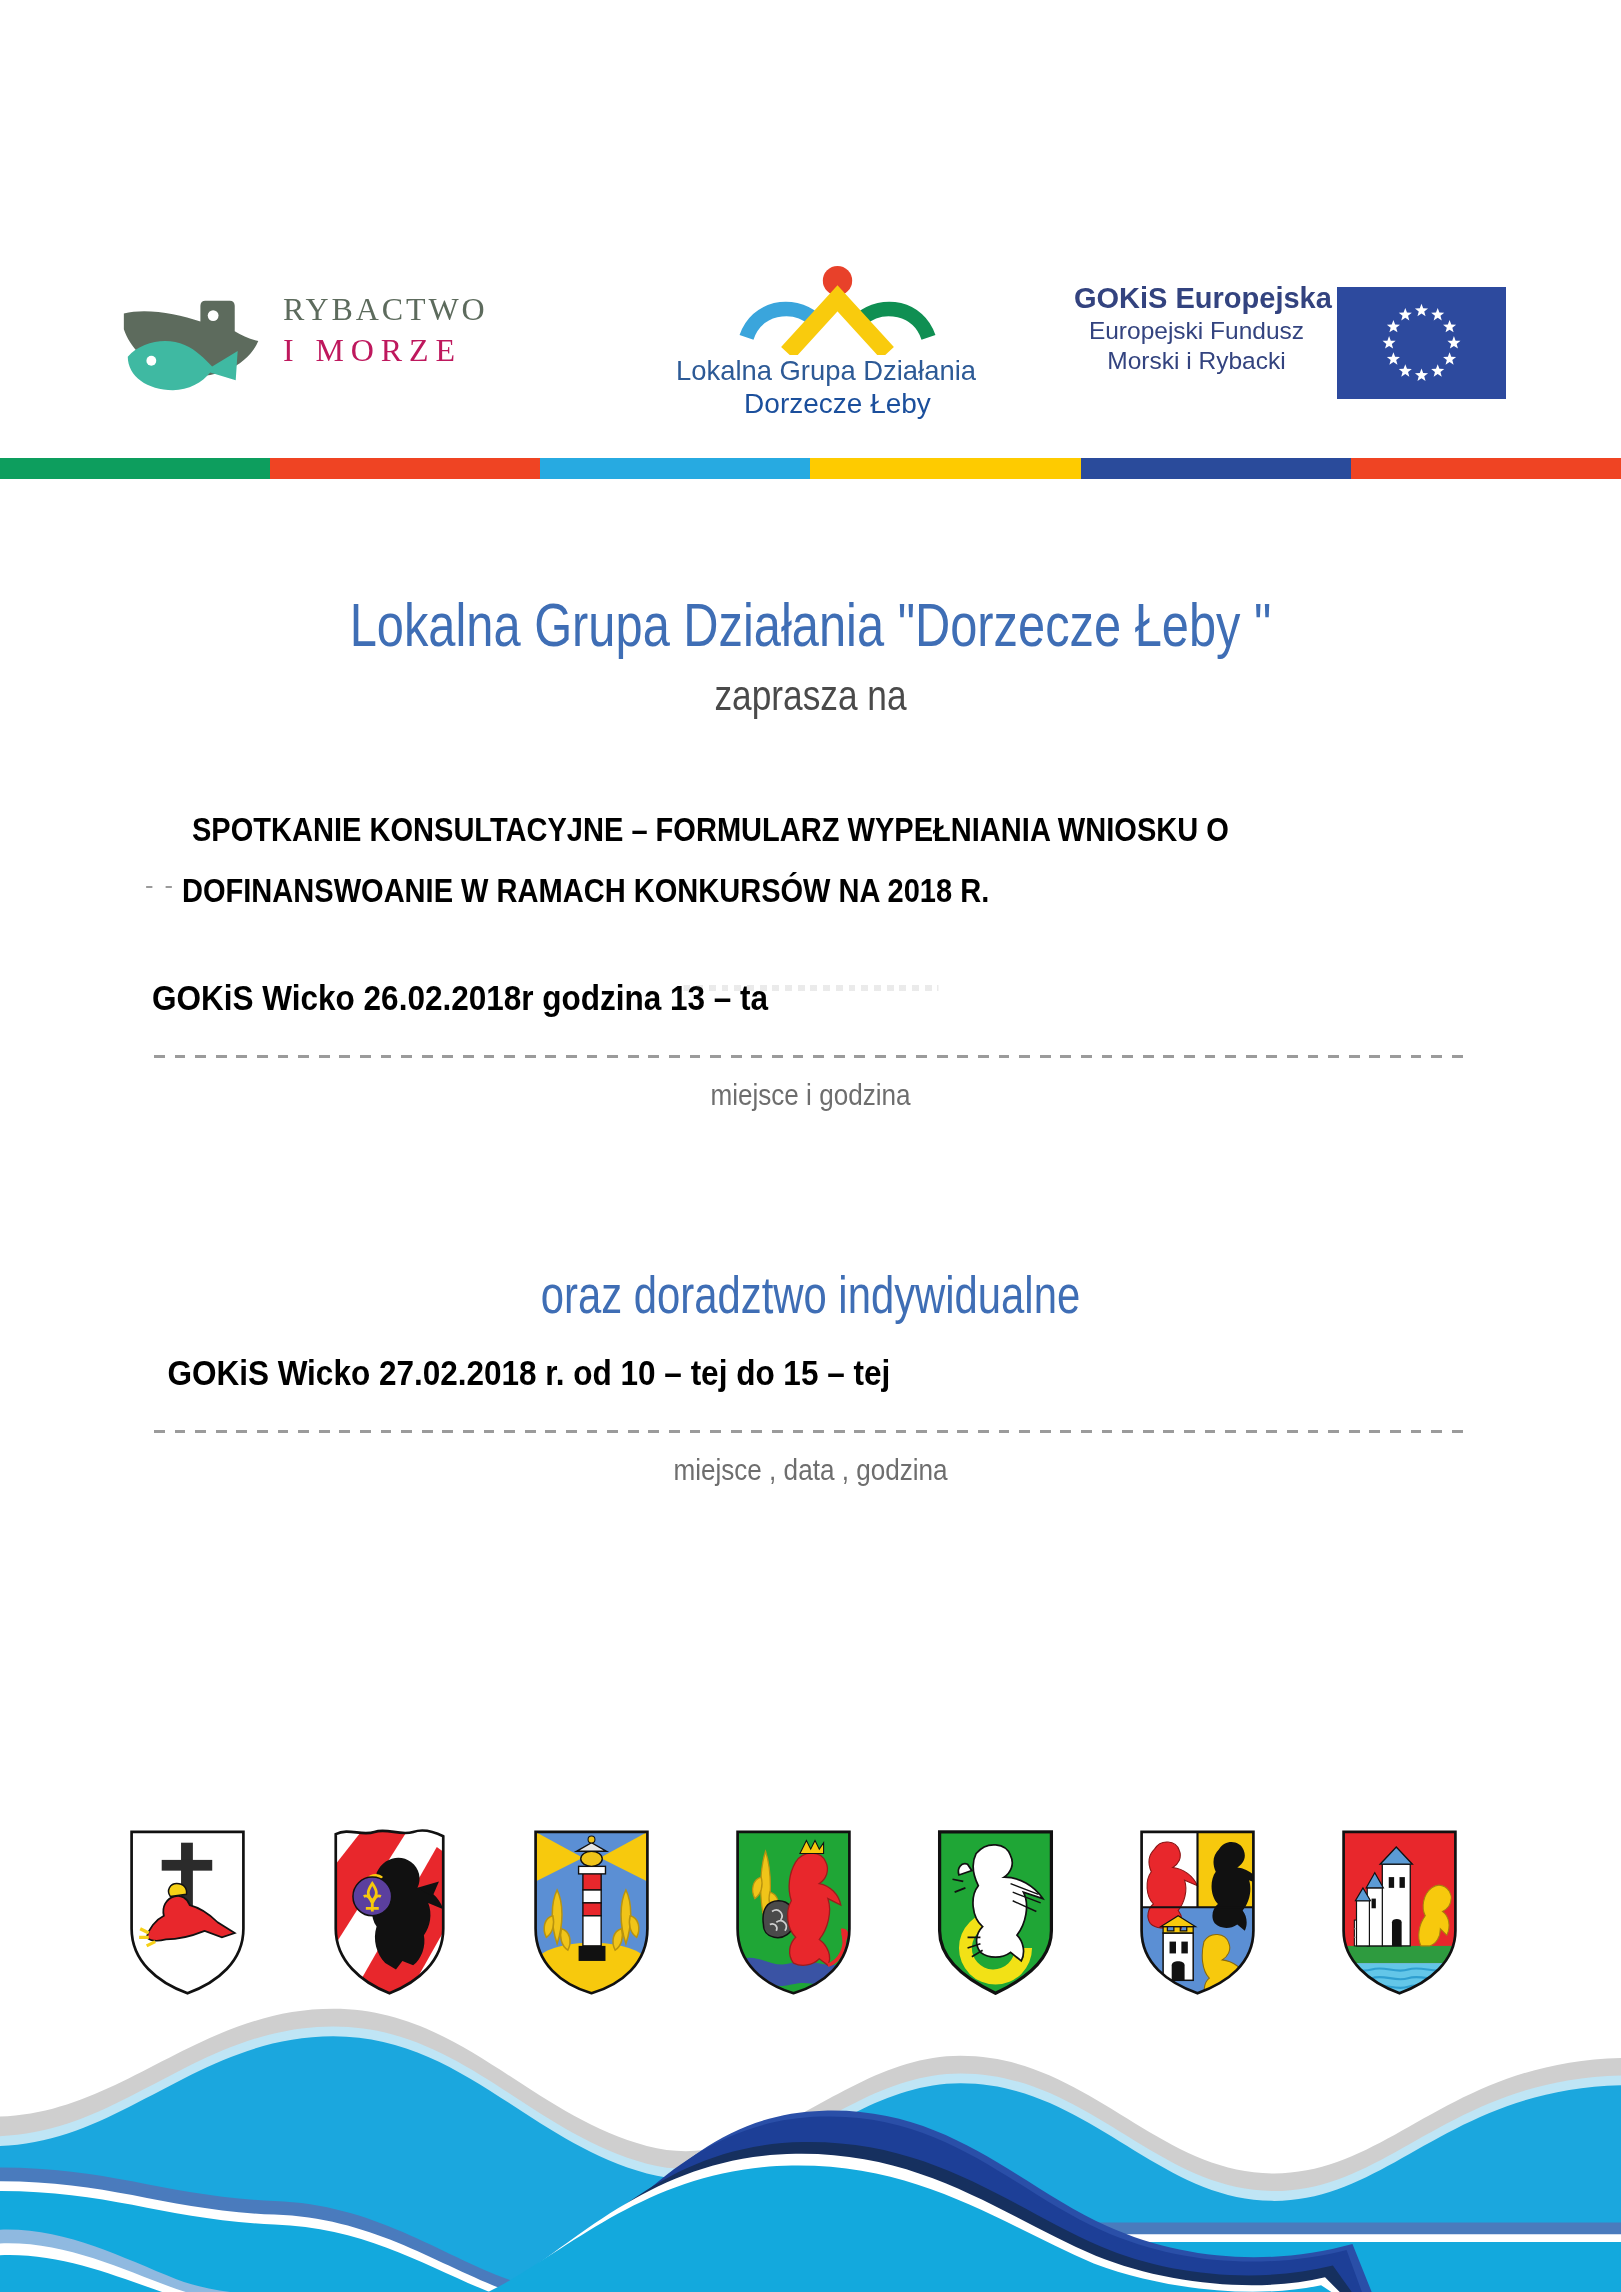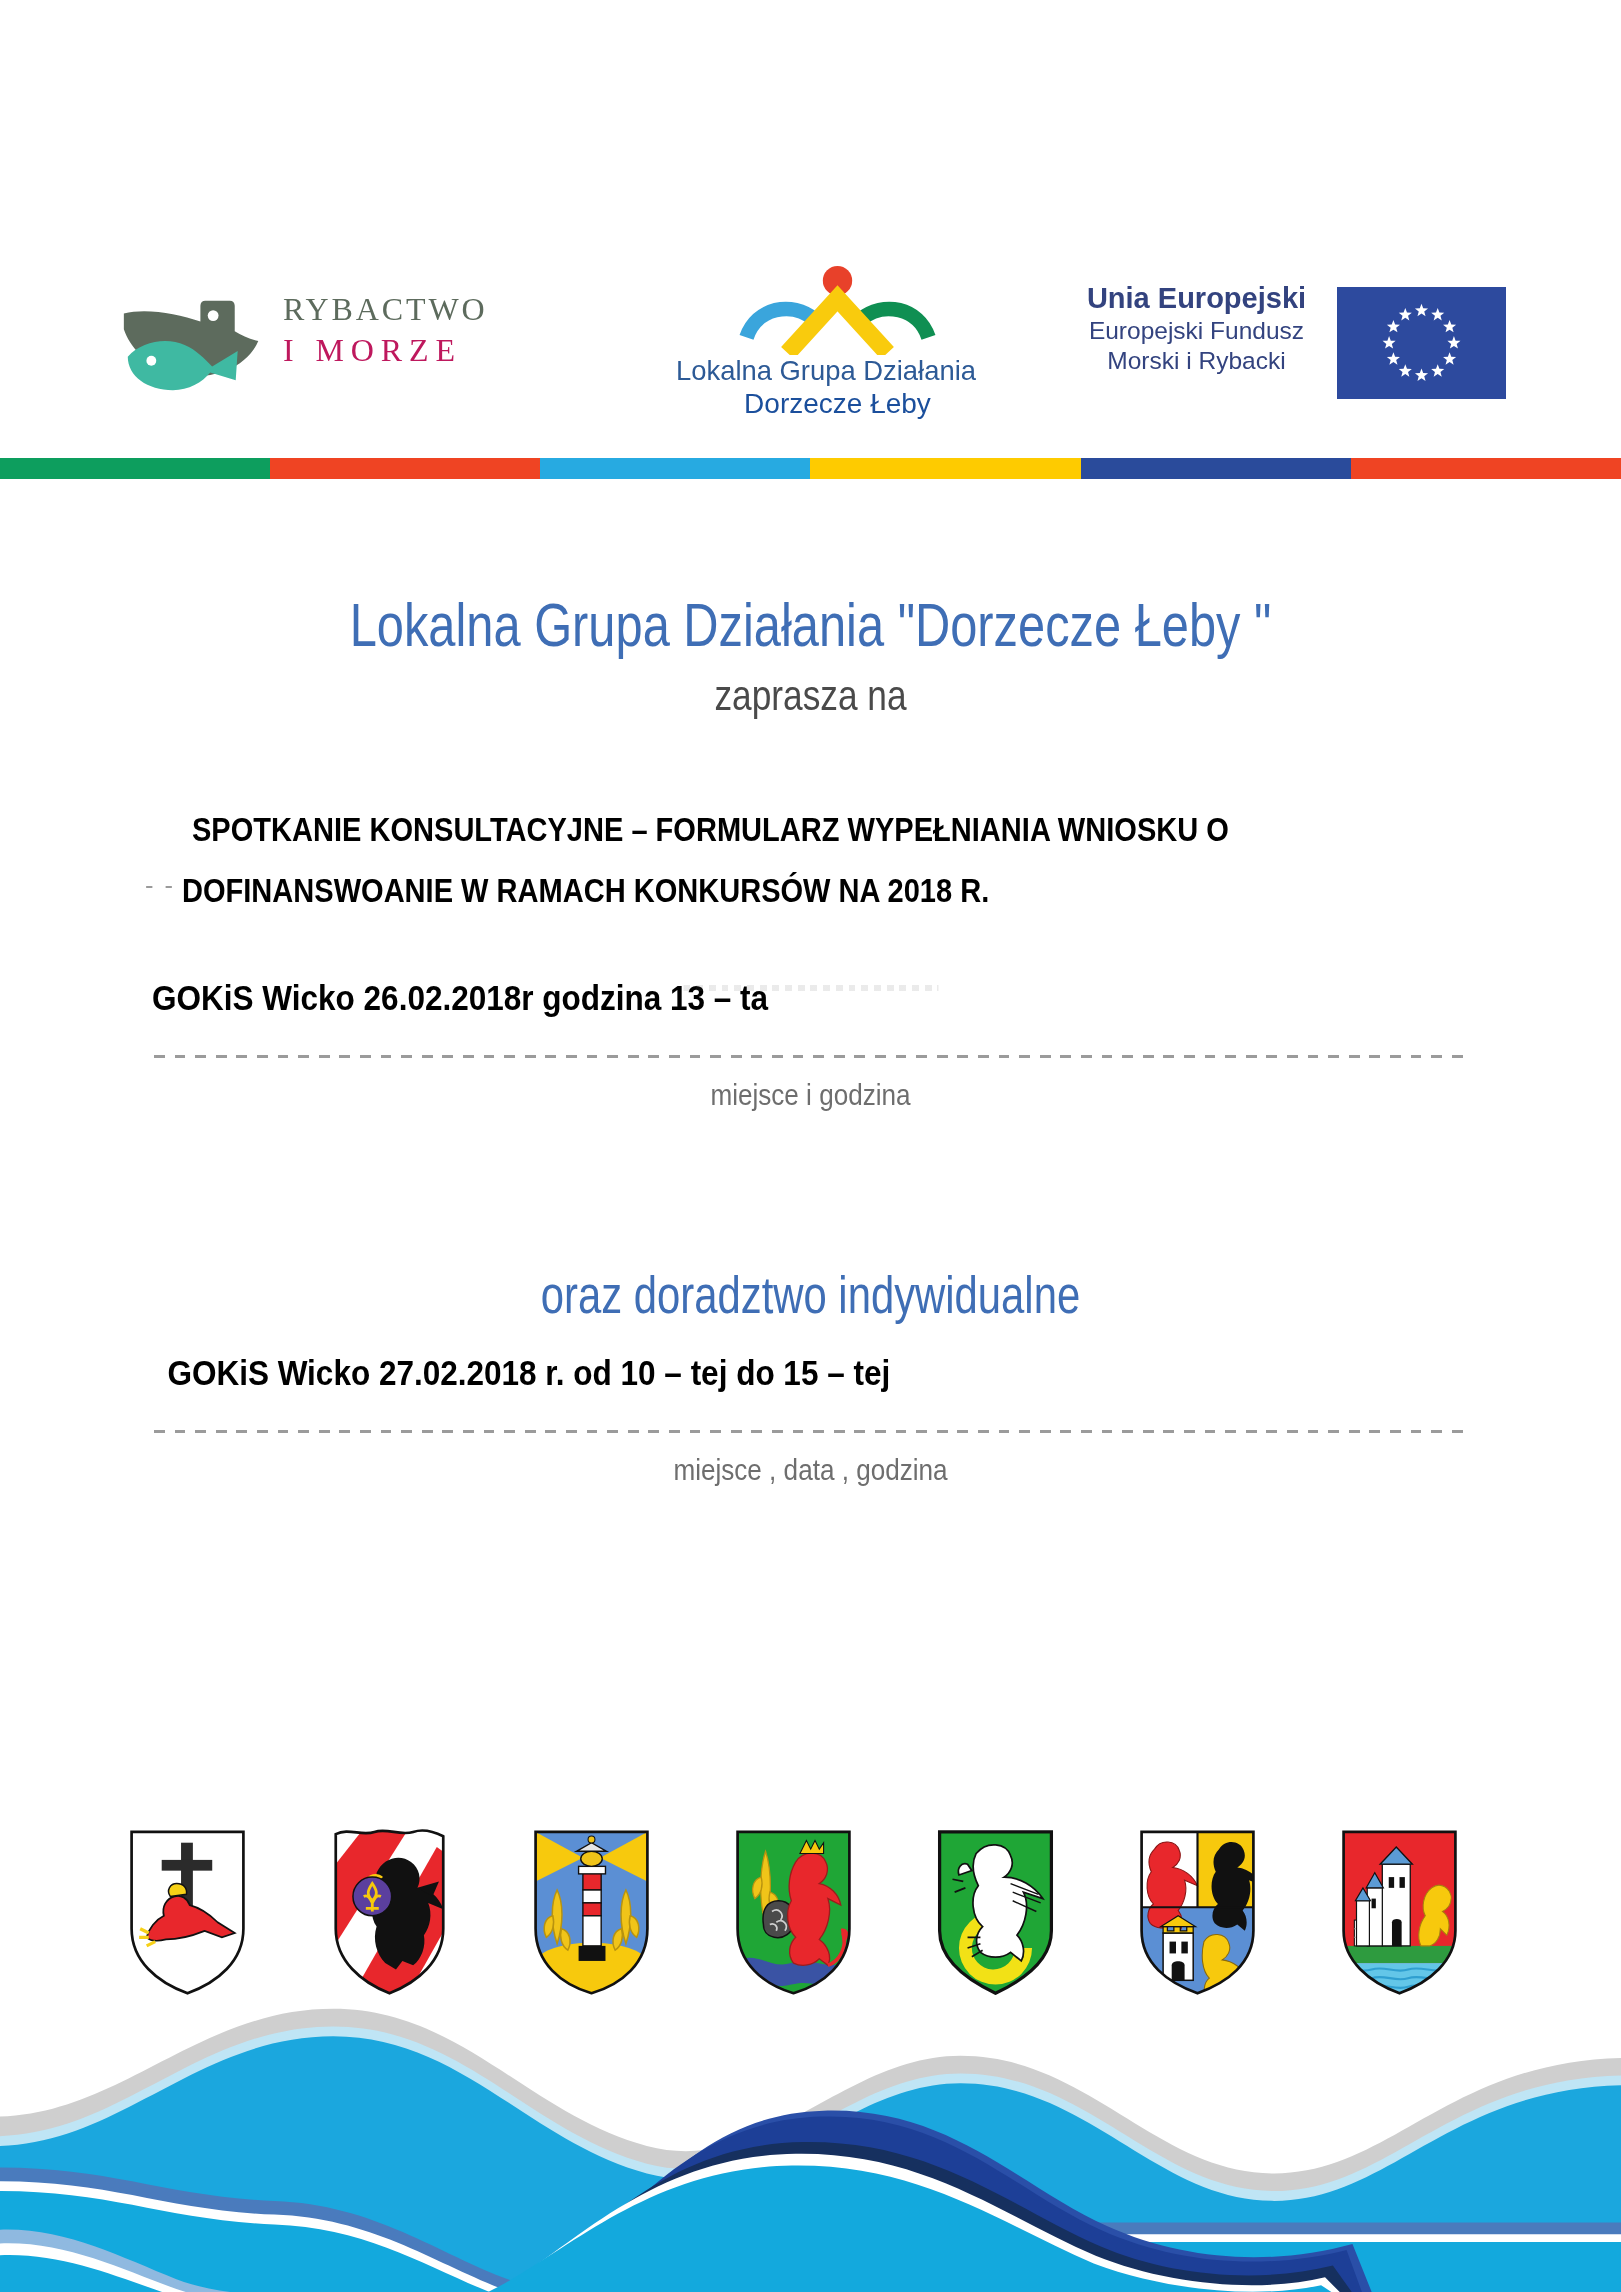--- a/index.html
+++ b/index.html
@@ -323,21 +323,21 @@
           <path d="M138 56 C162 36 198 44 208 74" fill="none" stroke="#0f8f52" stroke-width="15" stroke-linecap="butt"></path>
           <path d="M64 90 L115 34 L166 90" fill="none" stroke="#f9cb0d" stroke-width="18" stroke-linejoin="miter"></path>
         </svg>
       </div>
       <div class="lgd-l1">Lokalna Grupa Działania</div>
       <div class="lgd-l2">Dorzecze Łeby</div>
     </div>
 
     <div id="logo-eu">
       <div class="eu-text">
-        <div class="eu-l1">Unia Europejski</div>
+        <div class="eu-l1">GOKiS Europejska</div>
         <div class="eu-l2">Europejski Fundusz</div>
         <div class="eu-l3">Morski i Rybacki</div>
       </div>
       <div class="eu-flag">
         <svg viewBox="0 0 172 114" width="169" height="112">
           <rect x="0" y="0" width="172" height="114" fill="#2d4a9e"></rect>
           <g fill="#ffffff" id="eu-stars">
               <polygon points="86,17 87.72808864173987,21.621490036537654 92.65739561406608,21.836881039375367 88.79610615790776,24.908509963462347 90.11449676604731,29.663118960624633 86,26.94 81.88550323395269,29.663118960624633 83.20389384209224,24.908509963462347 79.34260438593392,21.83688103937537 84.27191135826013,21.621490036537654" fill="#ffffff"></polygon>
               <polygon points="102.5,21.421161675113524 104.22808864173987,26.042651711651178 109.15739561406608,26.25804271448889 105.29610615790776,29.32967163857587 106.61449676604731,34.08428063573815 102.5,31.361161675113525 98.38550323395269,34.08428063573815 99.70389384209224,29.32967163857587 95.84260438593392,26.258042714488894 100.77191135826013,26.042651711651178" fill="#ffffff"></polygon>
               <polygon points="114.57883832488648,33.5 116.30692696662635,38.12149003653765 121.23623393895255,38.33688103937537 117.37494448279423,41.40850996346234 118.69333509093379,46.16311896062463 114.57883832488648,43.44 110.46434155883917,46.16311896062463 111.78273216697872,41.40850996346234 107.9214427108204,38.33688103937537 112.8507496831466,38.12149003653766" fill="#ffffff"></polygon>

